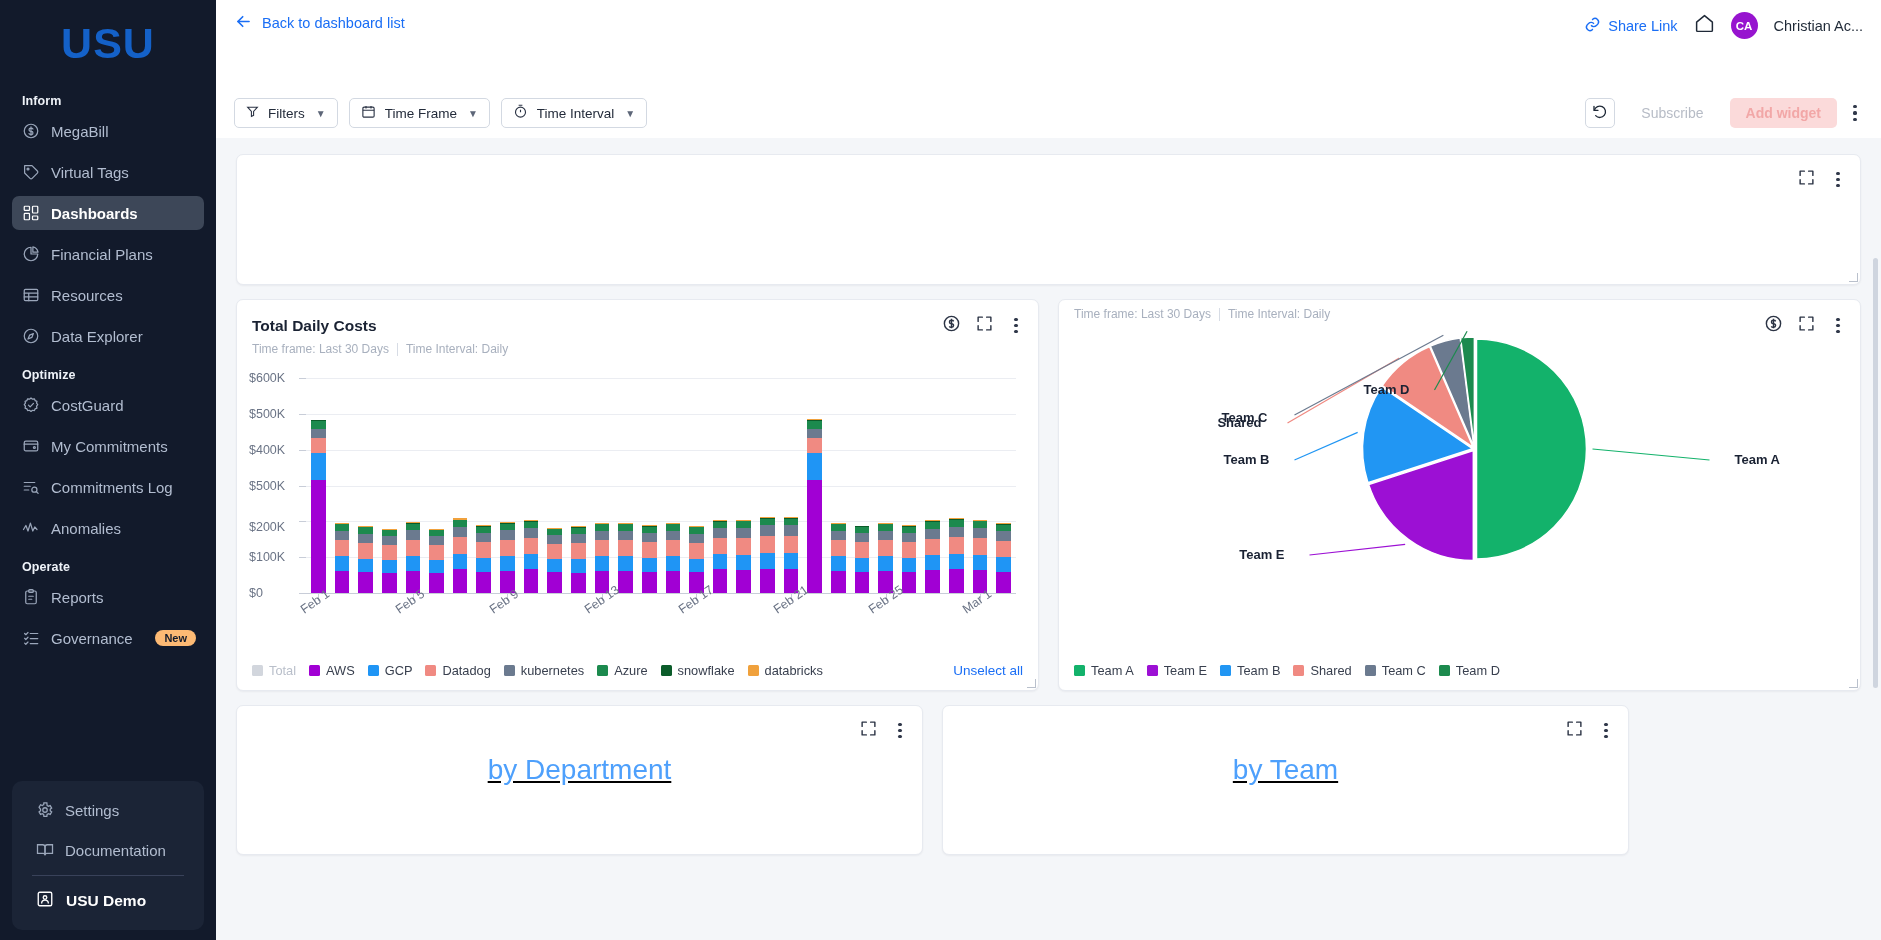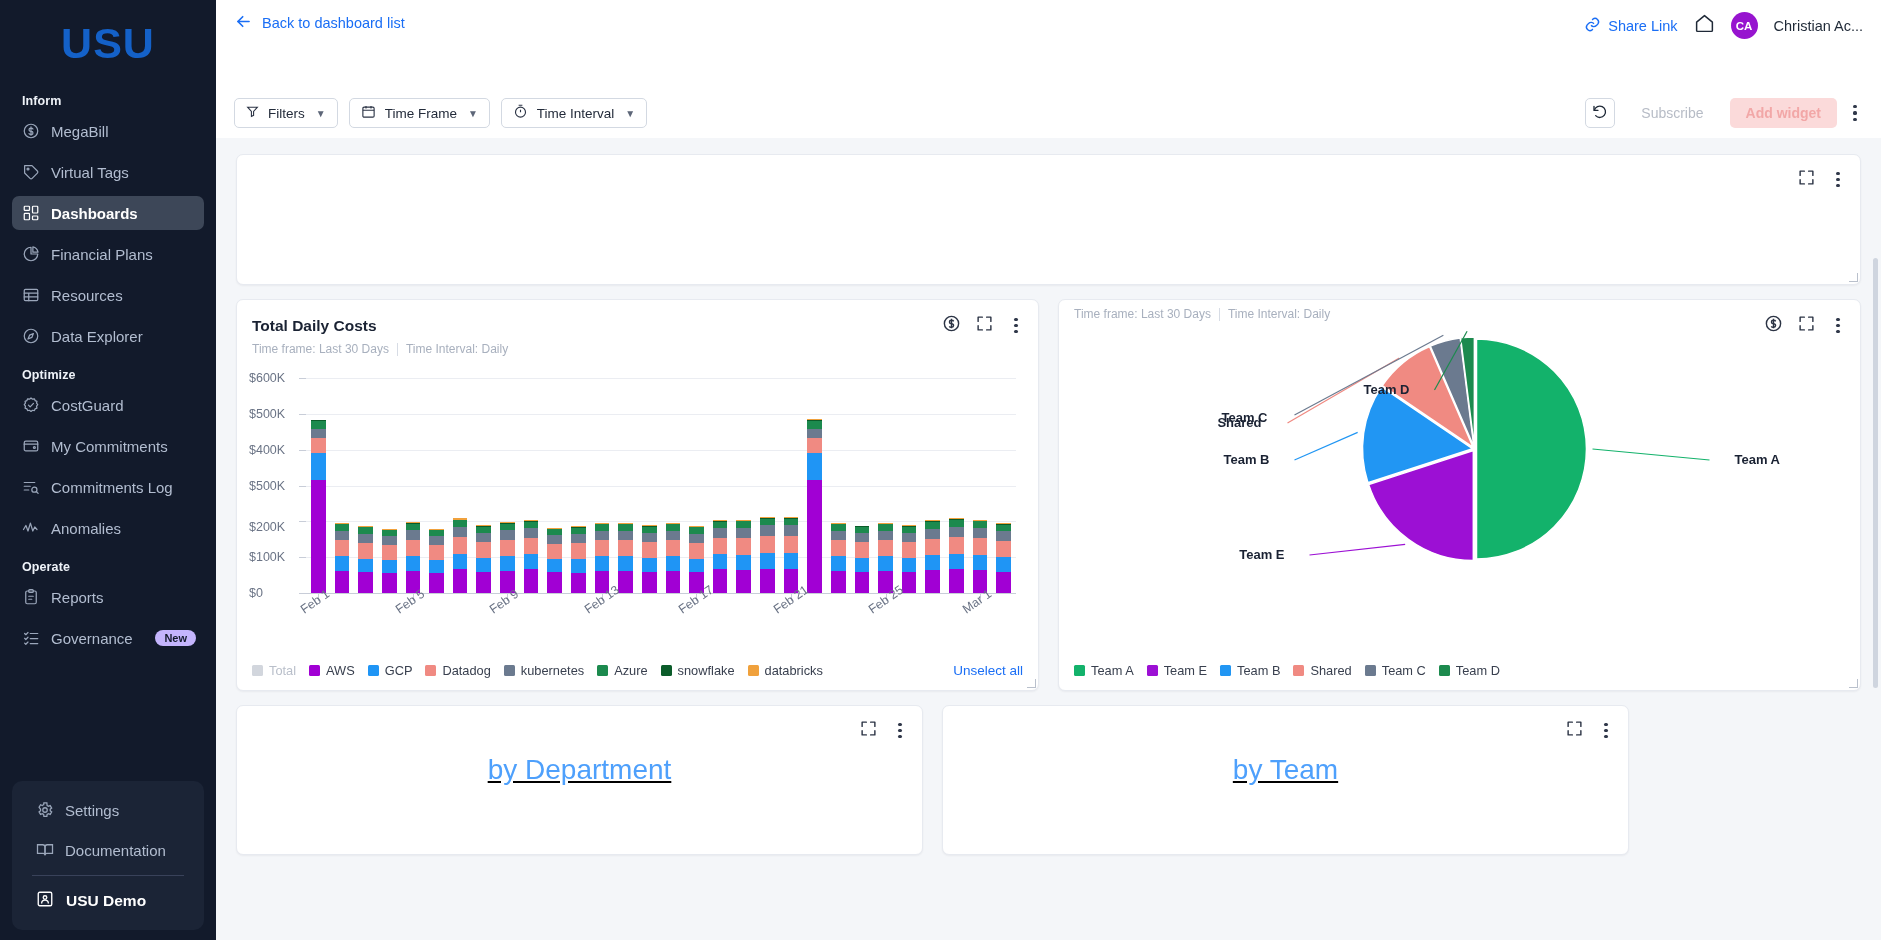--- a/index.html
+++ b/index.html
@@ -26,21 +26,21 @@
   .nav-item {
     display: flex; align-items: center; gap: 11px;
     height: 34px; padding: 0 10px; margin-bottom: 7px;
     border-radius: 7px; color: #b2bdd0; font-size: 15px;
     cursor: pointer; position: relative;
   }
   .nav-item.active { background: #3d4758; color: #ffffff; font-weight: 600; }
   .nav-item .ic { width: 18px; height: 18px; flex: 0 0 18px; display:block; }
   .nav-item .ic svg { display: block; }
   .badge-new {
-    position: absolute; right: 8px; background: #c4b5fd; color: #121a2b;
+    position: absolute; right: 8px; background: #fdba74; color: #121a2b;
     font-size: 11px; font-weight: 700; border-radius: 9px; padding: 2px 9px;
   }
   .bottom-card {
     position: absolute; left: 12px; right: 12px; bottom: 10px;
     background: #1b2436; border-radius: 10px; padding: 12px 6px 14px 6px;
   }
   .bottom-card .nav-item { margin-bottom: 6px; padding-left: 18px; }
   .divider { height: 1px; background: #39425a; margin: 8px 14px 10px 14px; }
   .user-row {
     display: flex; align-items: center; gap: 12px; padding: 0 18px;

